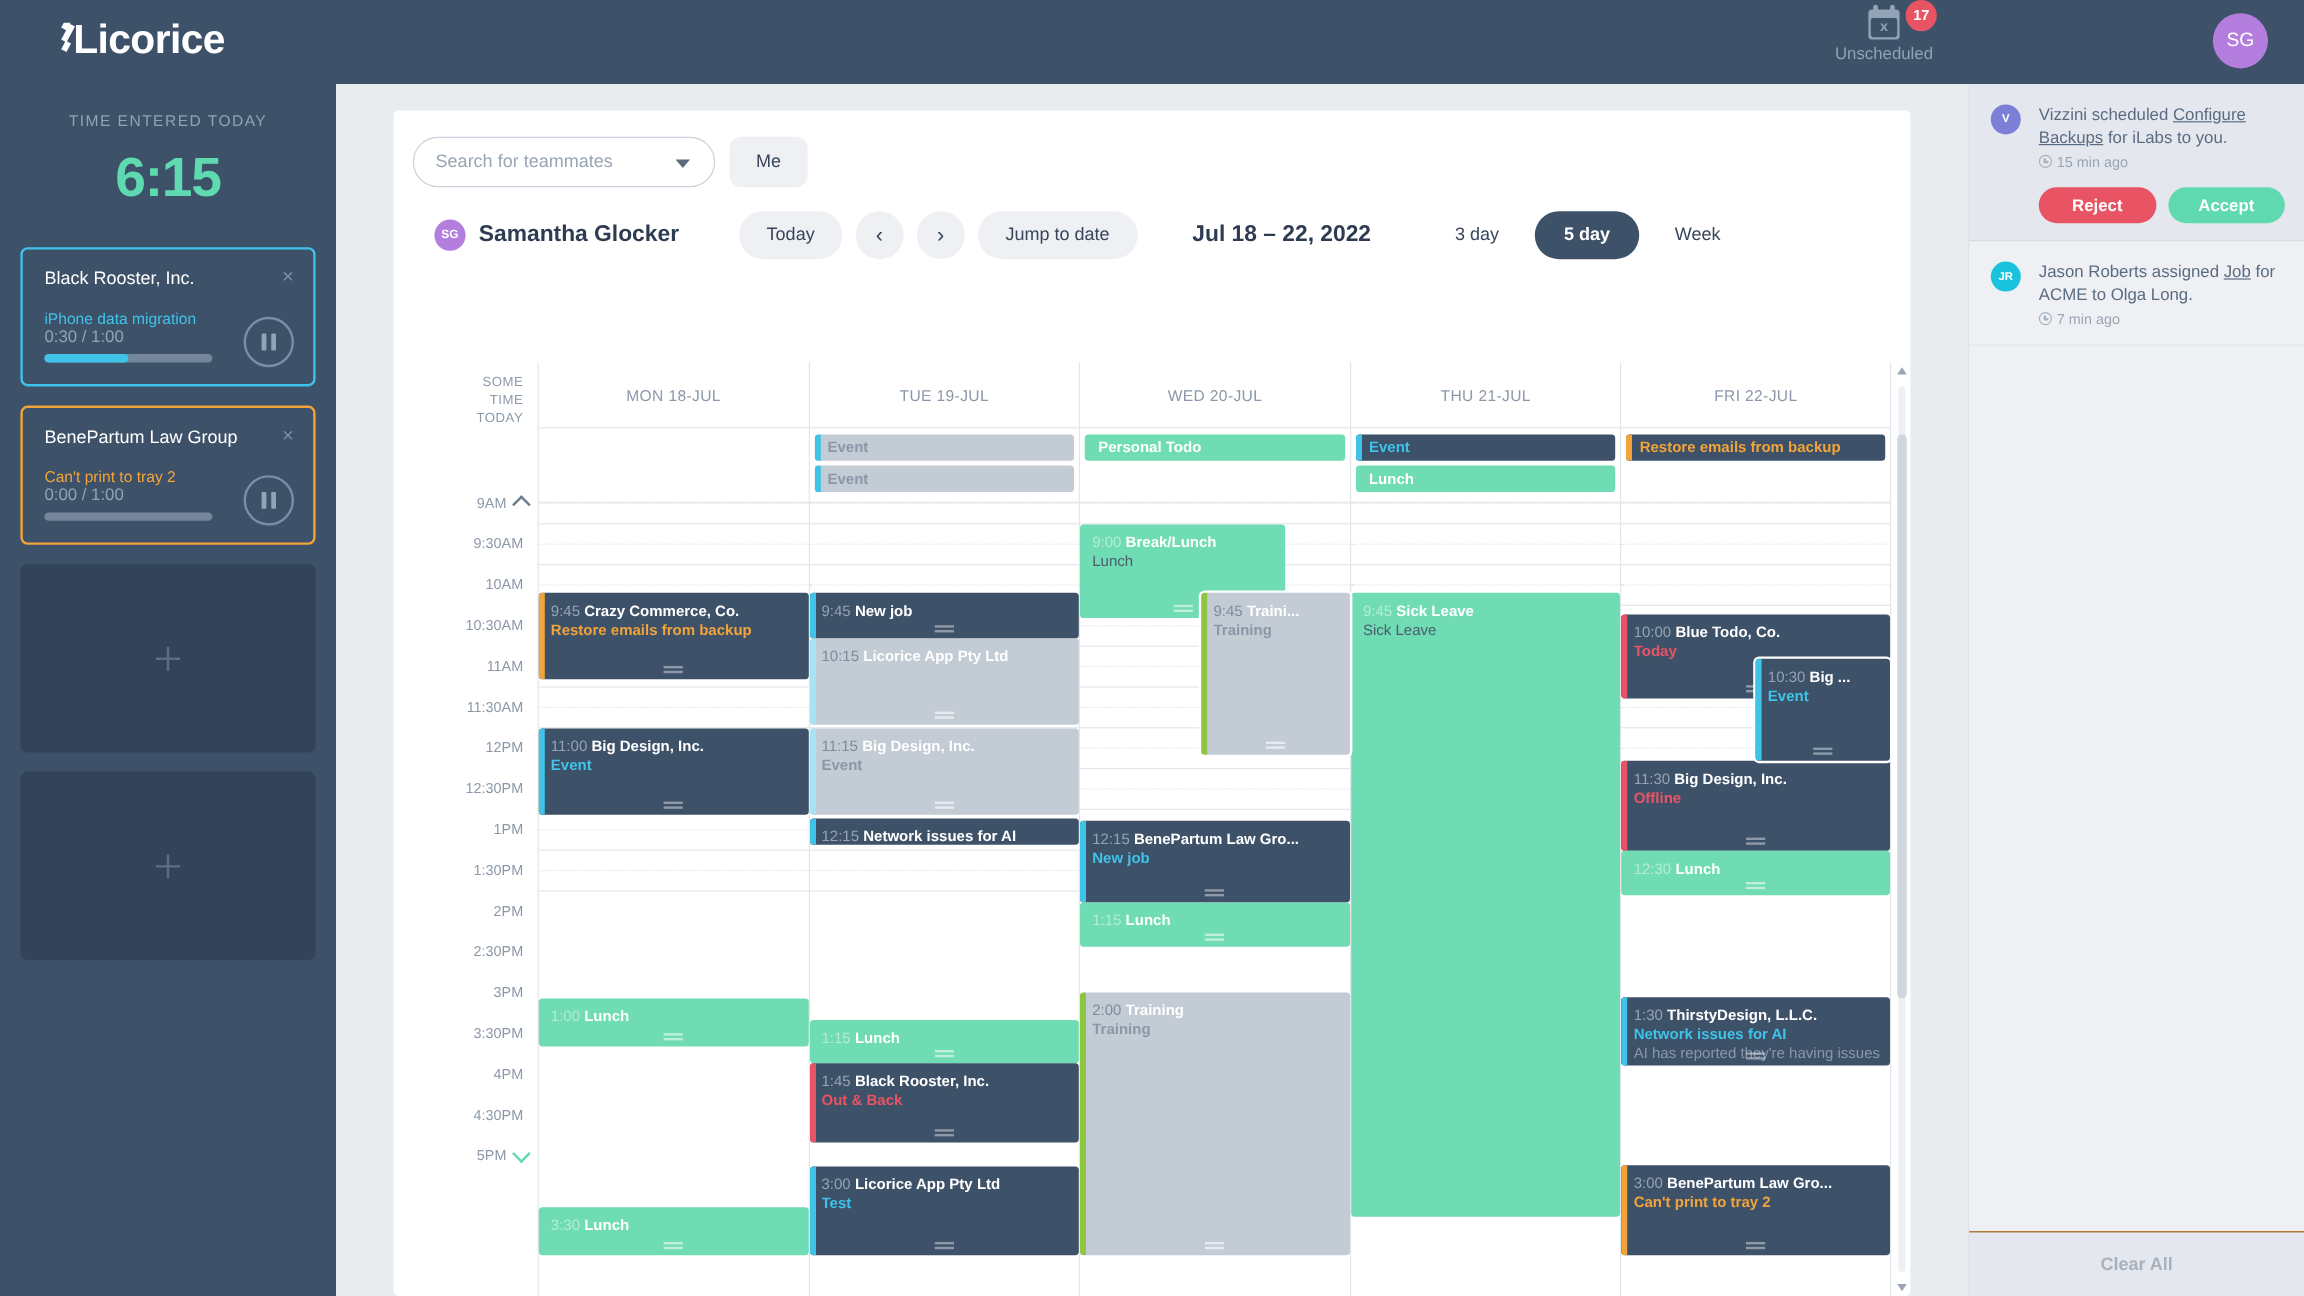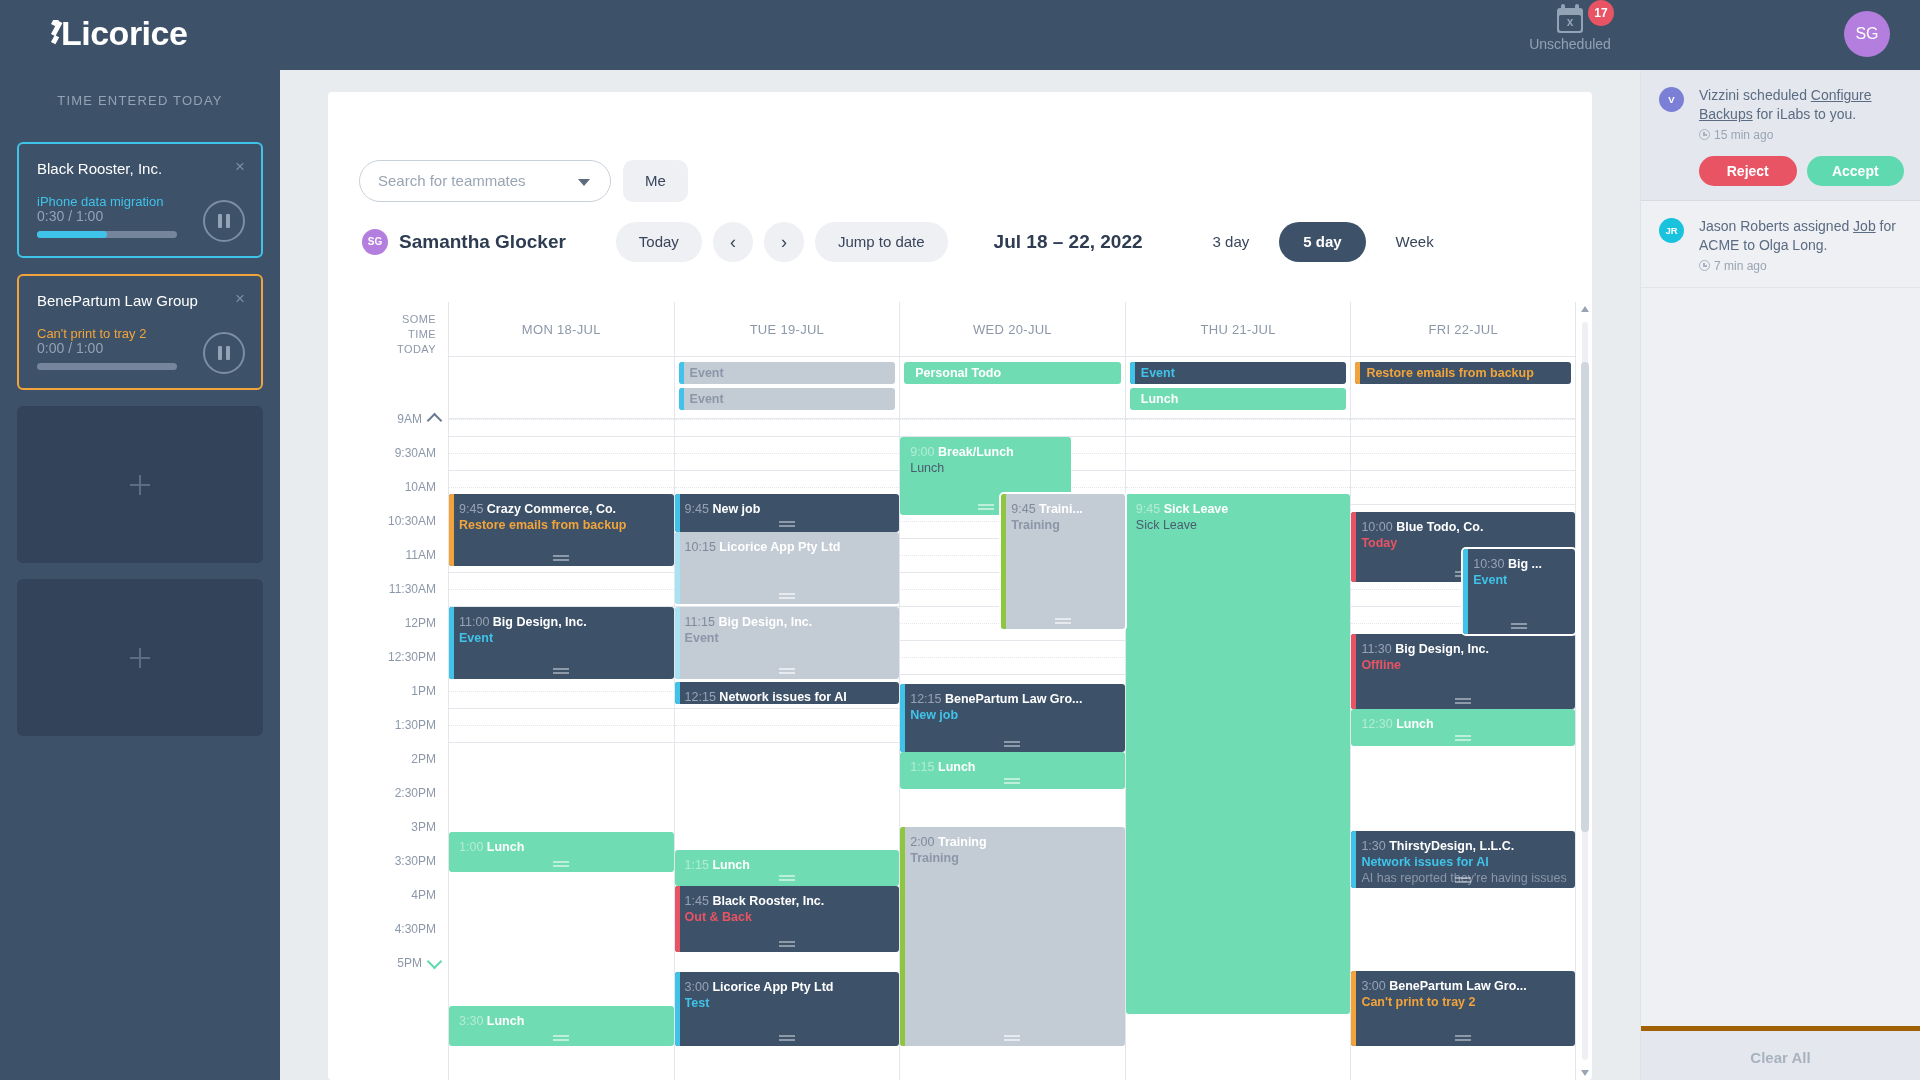--- a/index.html
+++ b/index.html
@@ -123,21 +123,21 @@
 
   
   .main {
     position: absolute; left: 280px; top: 70px; width: 1360px; height: 1010px;
     background: #e9ecef; padding: 22px 48px 0 48px;
   }
   .card {
     position: relative; width: 1264px; height: 988px; background: #fff;
     border-radius: 4px; overflow: hidden;
   }
-  .row-search { padding: 22px 0 0 31px; display: flex; align-items: center; gap: 12px; margin-top: 46px; }
+  .row-search { padding: 22px 0 0 16px; display: flex; align-items: center; gap: 12px; }
   .search-select {
     position: relative; width: 252px; height: 42px; border: 1px solid #c9d0d9;
     border-radius: 21px; background: #fff; cursor: pointer;
   }
   .search-select .ph {
     position: absolute; left: 18px; top: 11px; color: #9aa5b3; font-size: 15px;
   }
   .search-select .chev {
     position: absolute; right: 20px; top: 18px; width: 0; height: 0;
     border-left: 6px solid transparent; border-right: 6px solid transparent;
@@ -308,21 +308,21 @@
   .nbtn {
     flex: 1; height: 30px; border-radius: 15px; color: #fff; font-size: 14px;
     font-weight: bold; line-height: 30px; text-align: center; cursor: pointer;
   }
   .nbtn.reject { background: #e85464; }
   .nbtn.accept { background: #5fd9b0; }
   .clear-all {
     position: absolute; left: 0; right: 0; bottom: 0; height: 54px;
     background: #e4e8ee; color: #a8b2bf; font-size: 15px; font-weight: bold;
     line-height: 54px; text-align: center; cursor: pointer;
-    border-top: 5px solid #a16207;
+    border-top: 1px solid #a16207;
   }
 </style>
 </head>
 <body>
 
 <div class="app">
 
   <div class="topbar">
     <div class="brand">
       <span class="slash"><i></i><i></i><i></i></span><span>Licorice</span>
@@ -332,20 +332,21 @@
         <span>x</span>
       </div>
       <div class="badge">17</div>
       <div class="unsched-label">Unscheduled</div>
     </div>
     <div class="avatar-top">SG</div>
   </div>
 
   <div class="sidebar">
     <div class="time-entered-label">TIME ENTERED TODAY</div>
+    <div class="time-entered-value">6:15</div>
 
     <div class="timer-card first blue">
       <div class="tc-company">Black Rooster, Inc.</div>
       <div class="tc-close">×</div>
       <div class="tc-task blue">iPhone data migration</div>
       <div class="tc-time">0:30 / 1:00</div>
       <div class="tc-bar">
           <i id="tbar0" style="width: 50%;"></i>
         </div>
       <div class="tc-pause"></div>

